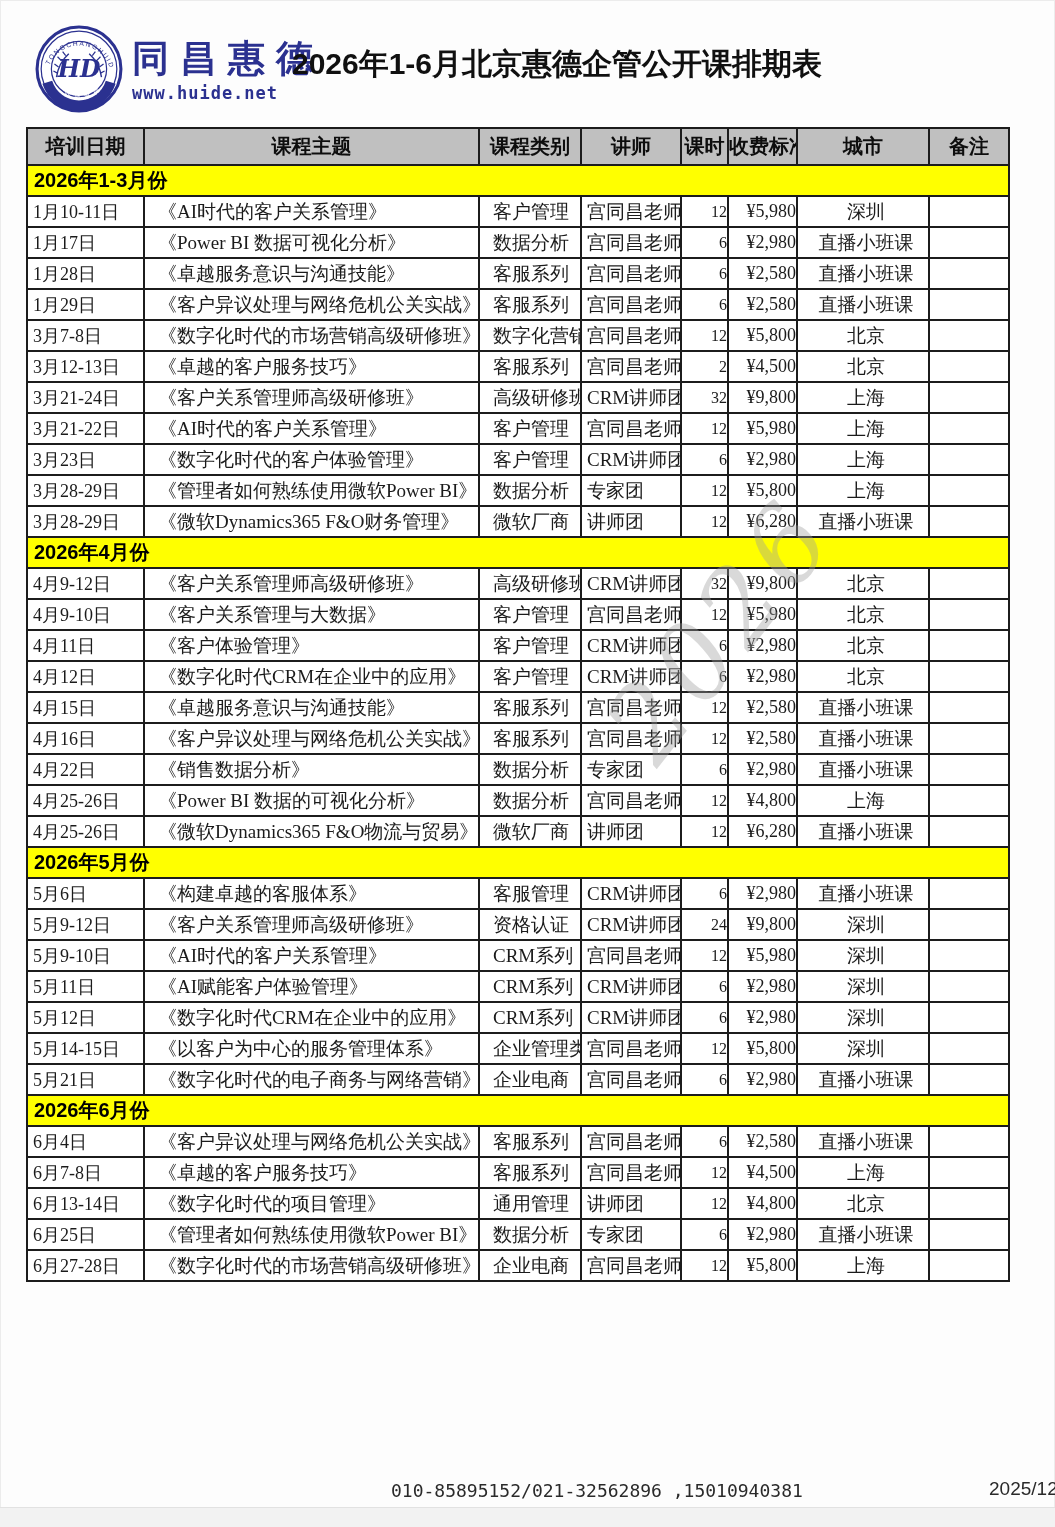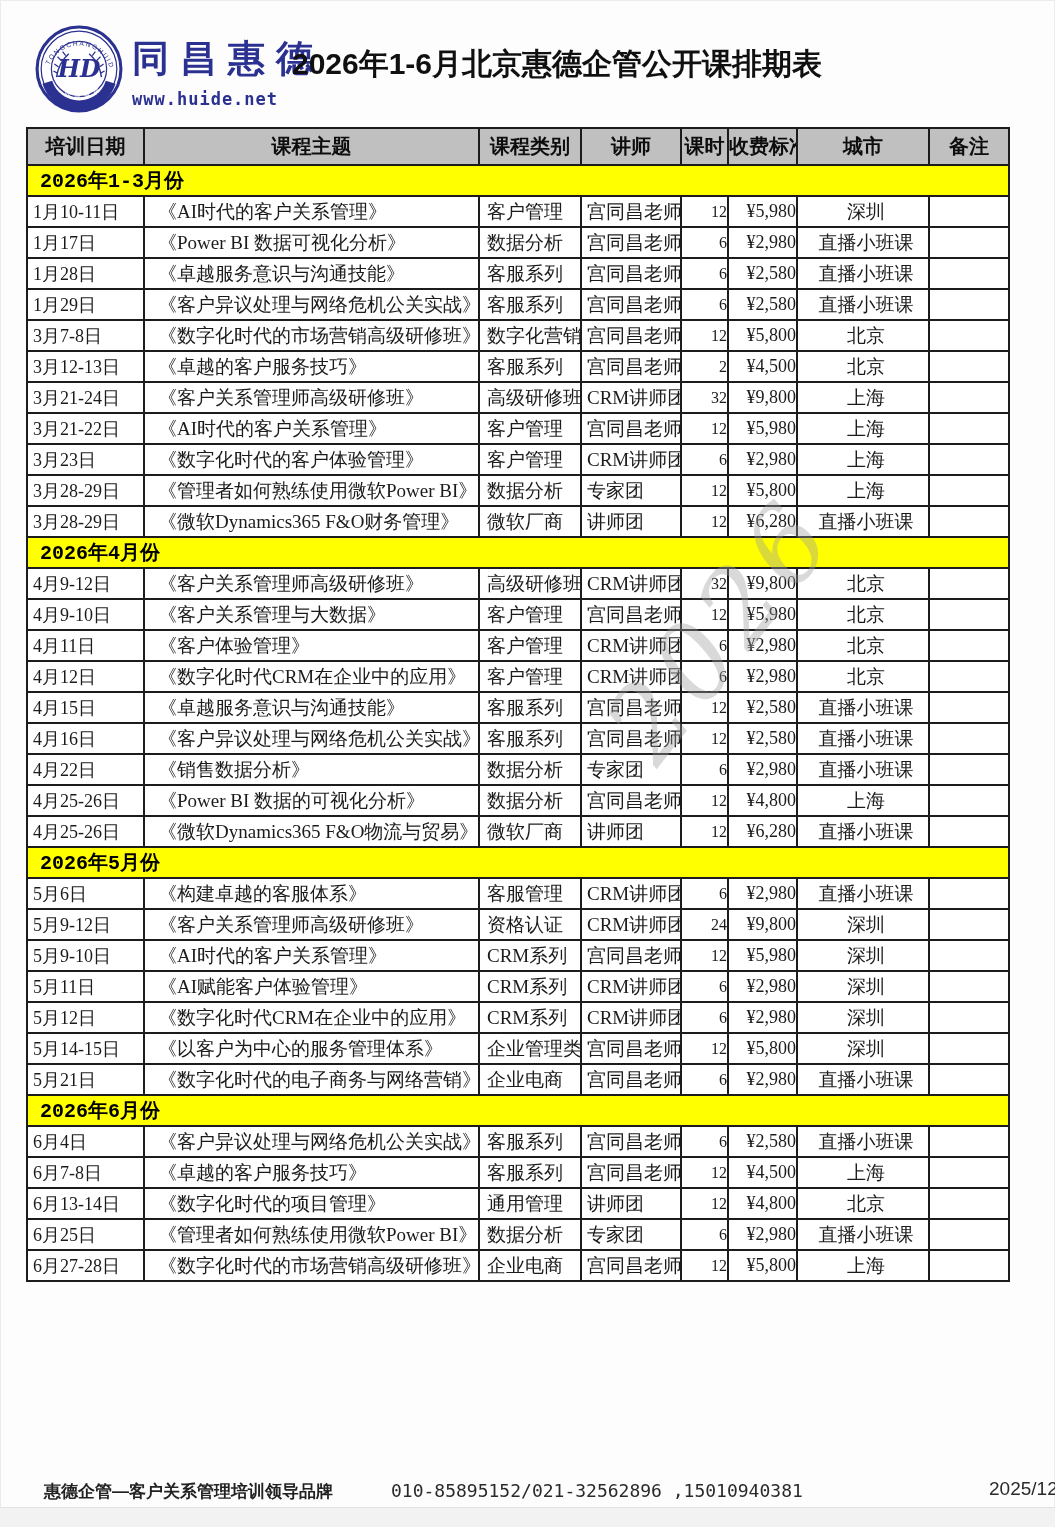--- a/index.html
+++ b/index.html
@@ -25,21 +25,21 @@
   .emblem{width:90px;height:90px;flex:0 0 auto;}
   .logo-text{margin-left:8px;padding-top:16px;}
   .logo-name{
     font-family:"Liberation Serif","DejaVu Serif",serif;
     font-weight:bold;font-size:37px;color:var(--navy);
     letter-spacing:11px;line-height:1;white-space:nowrap;
   }
   .logo-site{
     font-family:"DejaVu Sans Mono","Liberation Mono",monospace;
     font-weight:bold;font-size:17px;color:var(--navy);
-    letter-spacing:1px;margin-top:12px;
+    letter-spacing:1px;margin-top:6px;
   }
   .page-title{
     position:absolute;left:557px;top:44px;transform:translateX(-50%);
     font-size:30px;font-weight:bold;color:#101010;white-space:nowrap;
     font-family:"Liberation Sans", sans-serif;
   }
   
   table.schedule{
     position:absolute;left:26px;top:127px;width:982px;
     border-collapse:collapse;table-layout:fixed;
@@ -49,31 +49,31 @@
     border:2px solid var(--border);
     overflow:hidden;white-space:nowrap;
   }
   table.schedule thead th{
     height:37px;background:var(--header-bg);
     font-size:20px;font-weight:bold;text-align:center;color:#0d0d0d;
     font-family:"Liberation Sans", sans-serif;
   }
   tr.section-row td{
     height:31px;background:var(--section-bg);
-    font-size:20px;font-weight:bold;text-align:left;padding-left:12px;
-    font-family:Liberation Mono, monospace;color:#000;
+    font-size:20px;font-weight:bold;text-align:left;padding-left:6px;
+    font-family:Liberation Sans, sans-serif;color:#000;
   }
   tr.course-row td{
     height:31px;font-size:19px;
     font-family:"Liberation Serif","DejaVu Serif",serif;
     color:#1b1b1b;background:#fff;
   }
   tr.course-row td.c0{text-align:left;padding-left:5px;font-size:18px;margin-left:44px;}
   tr.course-row td.c1{text-align:left;padding-left:13px;}
-  tr.course-row td.c2{text-align:left;padding-left:7px;}
+  tr.course-row td.c2{text-align:left;padding-left:13px;}
   tr.course-row td.c3{text-align:left;padding-left:5px;}
   tr.course-row td.c4{text-align:right;font-size:16px;}
   tr.course-row td.c5{text-align:right;font-size:18px;}
   tr.course-row td.c6{text-align:center;padding-left:6px;}
   tr.course-row td.c7{text-align:left;}
   
   .watermark{
     position:absolute;left:560px;top:470px;width:320px;height:320px;
     display:flex;align-items:center;justify-content:center;
     transform:rotate(-52deg);
@@ -491,18 +491,17 @@
           <td class="c4">12</td>
           <td class="c5">¥5,800</td>
           <td class="c6">上海</td>
           <td class="c7"></td>
         </tr>
       </tbody>
     </table>
 
   <div class="watermark">2026</div>
 
-  <div class="footer-brand">惠德企管—客户关系管理培训领导品牌</div>
   <div class="footer-phones">010-85895152/021-32562896 ,15010940381</div>
   <div class="footer-date">2025/12/</div>
   <div class="bottom-strip"></div>
 
 </div>
 
 </body></html>

